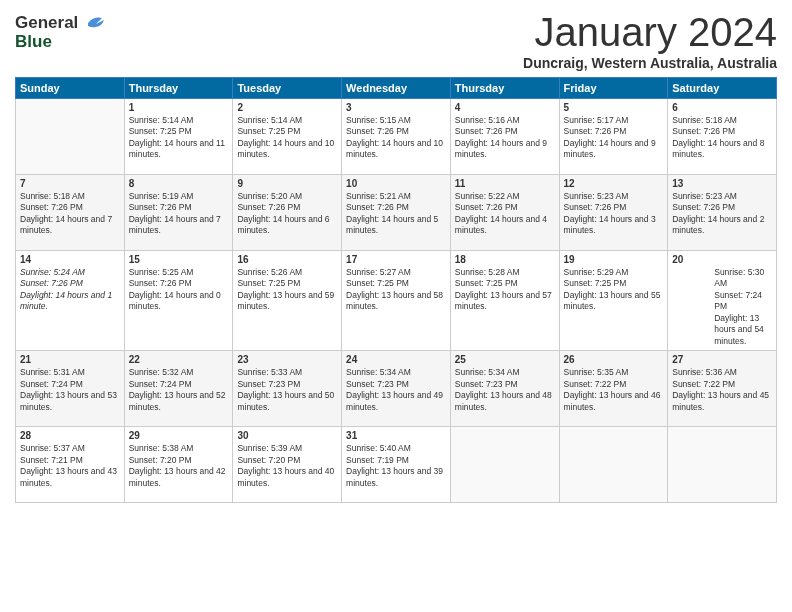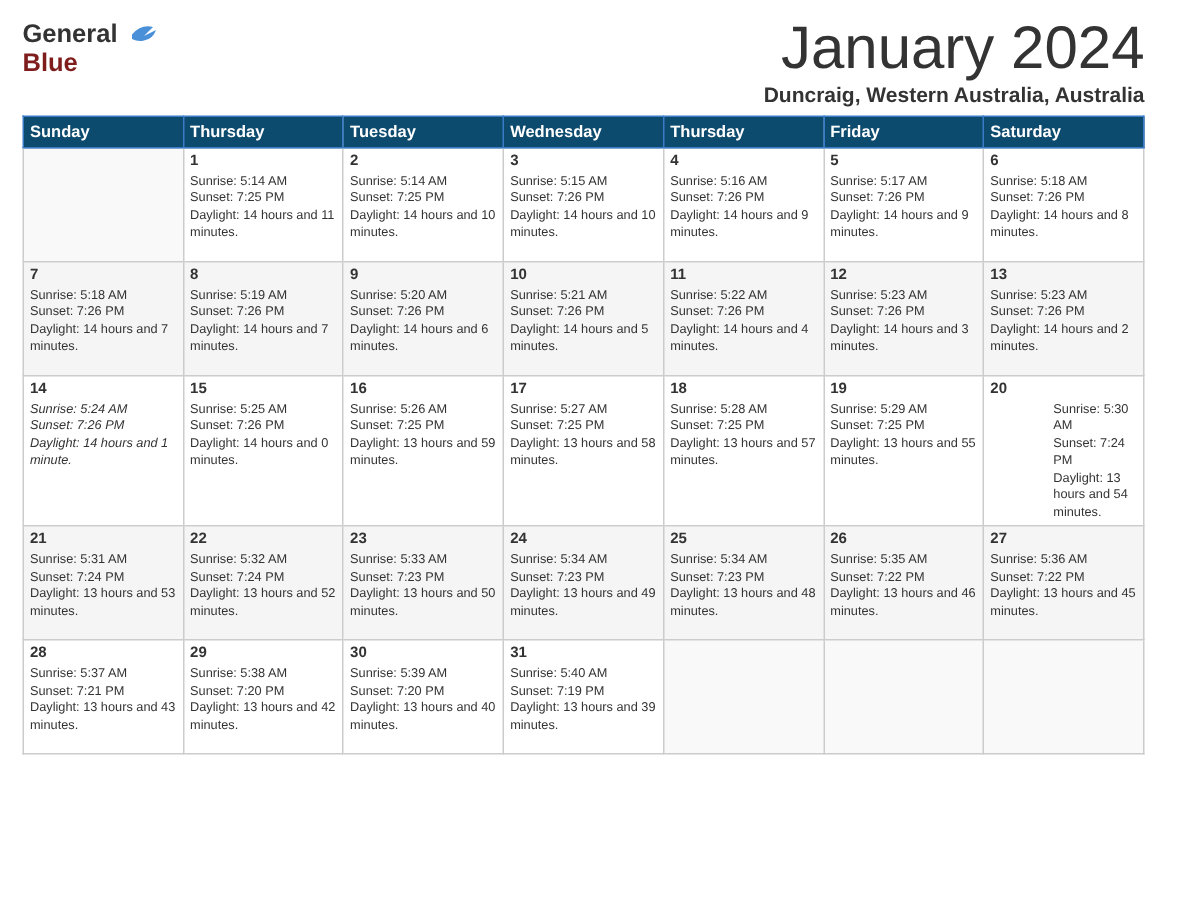--- a/index.html
+++ b/index.html
@@ -4,21 +4,21 @@
   <style>
     * { margin: 0; padding: 0; box-sizing: border-box; }
     body {
       font-family: Arial, sans-serif;
       background: #fff;
       width: 792px;
       height: 612px;
       overflow: hidden;
     }
     .container {
-      padding: 10px 29px 8px 15px;
+      padding: 10px 15px 8px 15px;
     }
     .header {
       display: flex;
       justify-content: space-between;
       align-items: flex-start;
       margin-bottom: 6px;
     }
     .logo {
       display: flex;
       align-items: center;
@@ -36,21 +36,21 @@
       font-size: 14px;
       color: #333;
       font-weight: bold;
     }
     table {
       width: 100%;
       border-collapse: collapse;
       table-layout: fixed;
     }
     thead th {
-      background-color: #0c4a6e;
+      background-color: #0369a1;
       color: #fff;
       font-size: 11px;
       font-weight: bold;
       padding: 4px 4px;
       text-align: left;
       border: 1px solid #3a7bc8;
     }
     tbody td {
       border: 1px solid #ccc;
       vertical-align: top;
@@ -86,21 +86,21 @@
 <div class="container">
   <div class="header">
     <div class="logo">
       <div>
         <div style="display:flex;align-items:center;">
           <div style="font-size:17px;font-weight:bold;color:#333;line-height:1.1;">General</div>
           <svg width="26" height="18" viewBox="0 0 26 18" style="margin-left:2px;">
             <path d="M8,9 Q14,2 22,4 Q18,8 16,10 Q20,8 24,6 Q22,12 16,13 Q12,14 8,12 Z" fill="#4a90d9"></path>
           </svg>
         </div>
-        <div style="font-size:17px;font-weight:bold;color:#7f1d1d;line-height:1.1;">Blue</div>
+        <div style="font-size:17px;font-weight:bold;color:#14532d;line-height:1.1;">Blue</div>
       </div>
     </div>
     <div class="title-block">
       <div class="calendar-title">January 2024</div>
       <div class="calendar-subtitle">Duncraig, Western Australia, Australia</div>
     </div>
   </div>
 
   <table>
     <thead>

